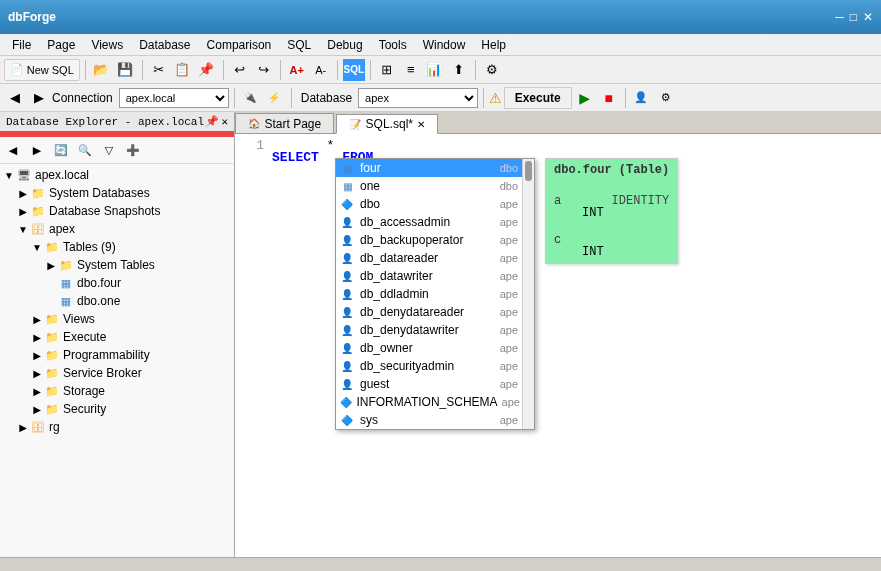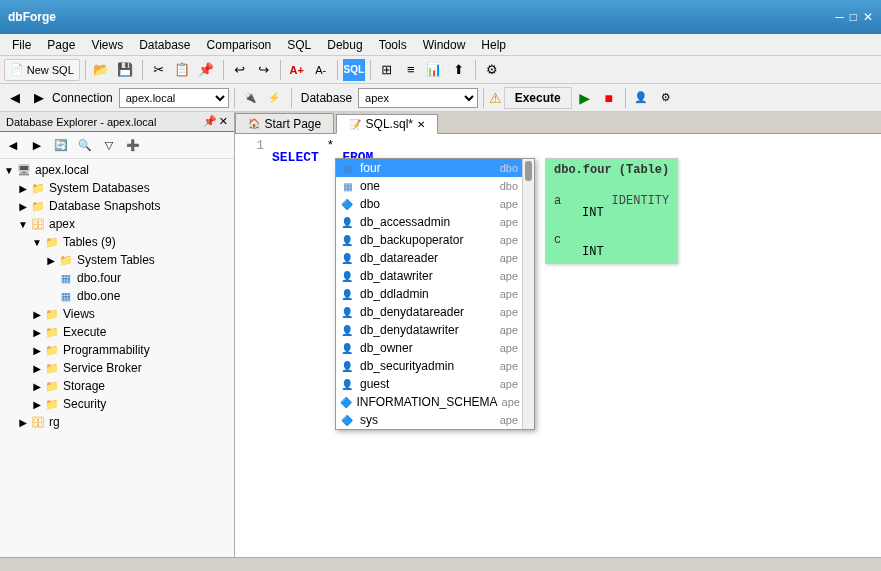--- a/index.html
+++ b/index.html
@@ -22,21 +22,21 @@
     .connection-select { height: 20px; font-size: 11px; border: 1px solid #999; background: white; padding: 0 2px; width: 110px; }
     .db-label { font-size: 12px; margin: 0 4px; }
     .db-select { height: 20px; font-size: 11px; border: 1px solid #999; background: white; padding: 0 2px; width: 120px; }
     .execute-btn { background: #f0f0f0; border: 1px solid #ccc; padding: 2px 10px; font-size: 12px; font-weight: bold; cursor: pointer; height: 22px; }
 
     
     .main { display: flex; height: calc(571px - 22px - 22px - 28px - 28px - 26px); }
 
     
     .db-explorer { width: 235px; border-right: 1px solid #aaa; background: #f8f8f8; display: flex; flex-direction: column; }
-    .db-explorer-header { background: #e8e8e8; border-bottom: 1px solid #ef4444; padding: 3px 6px; font-size: 12px; display: flex; align-items: center; justify-content: space-between; }
+    .db-explorer-header { background: #e8e8e8; border-bottom: 6px solid #ef4444; padding: 3px 6px; font-size: 12px; display: flex; align-items: center; justify-content: space-between; font-family: Liberation Mono, monospace; }
     .db-explorer-toolbar { display: flex; align-items: center; gap: 2px; padding: 2px; border-bottom: 1px solid #ddd; }
     .db-explorer-tree { flex: 1; overflow-y: auto; padding: 2px; }
     .tree-item { display: flex; align-items: center; padding: 1px 0; cursor: pointer; white-space: nowrap; }
     .tree-arrow { width: 14px; text-align: center; font-size: 10px; }
     .tree-icon { width: 16px; height: 16px; margin-right: 3px; display: inline-flex; align-items: center; justify-content: center; font-size: 11px; }
     .tree-label { font-size: 12px; }
     .indent1 { margin-left: 14px; }
     .indent2 { margin-left: 28px; }
     .indent3 { margin-left: 42px; }
 

